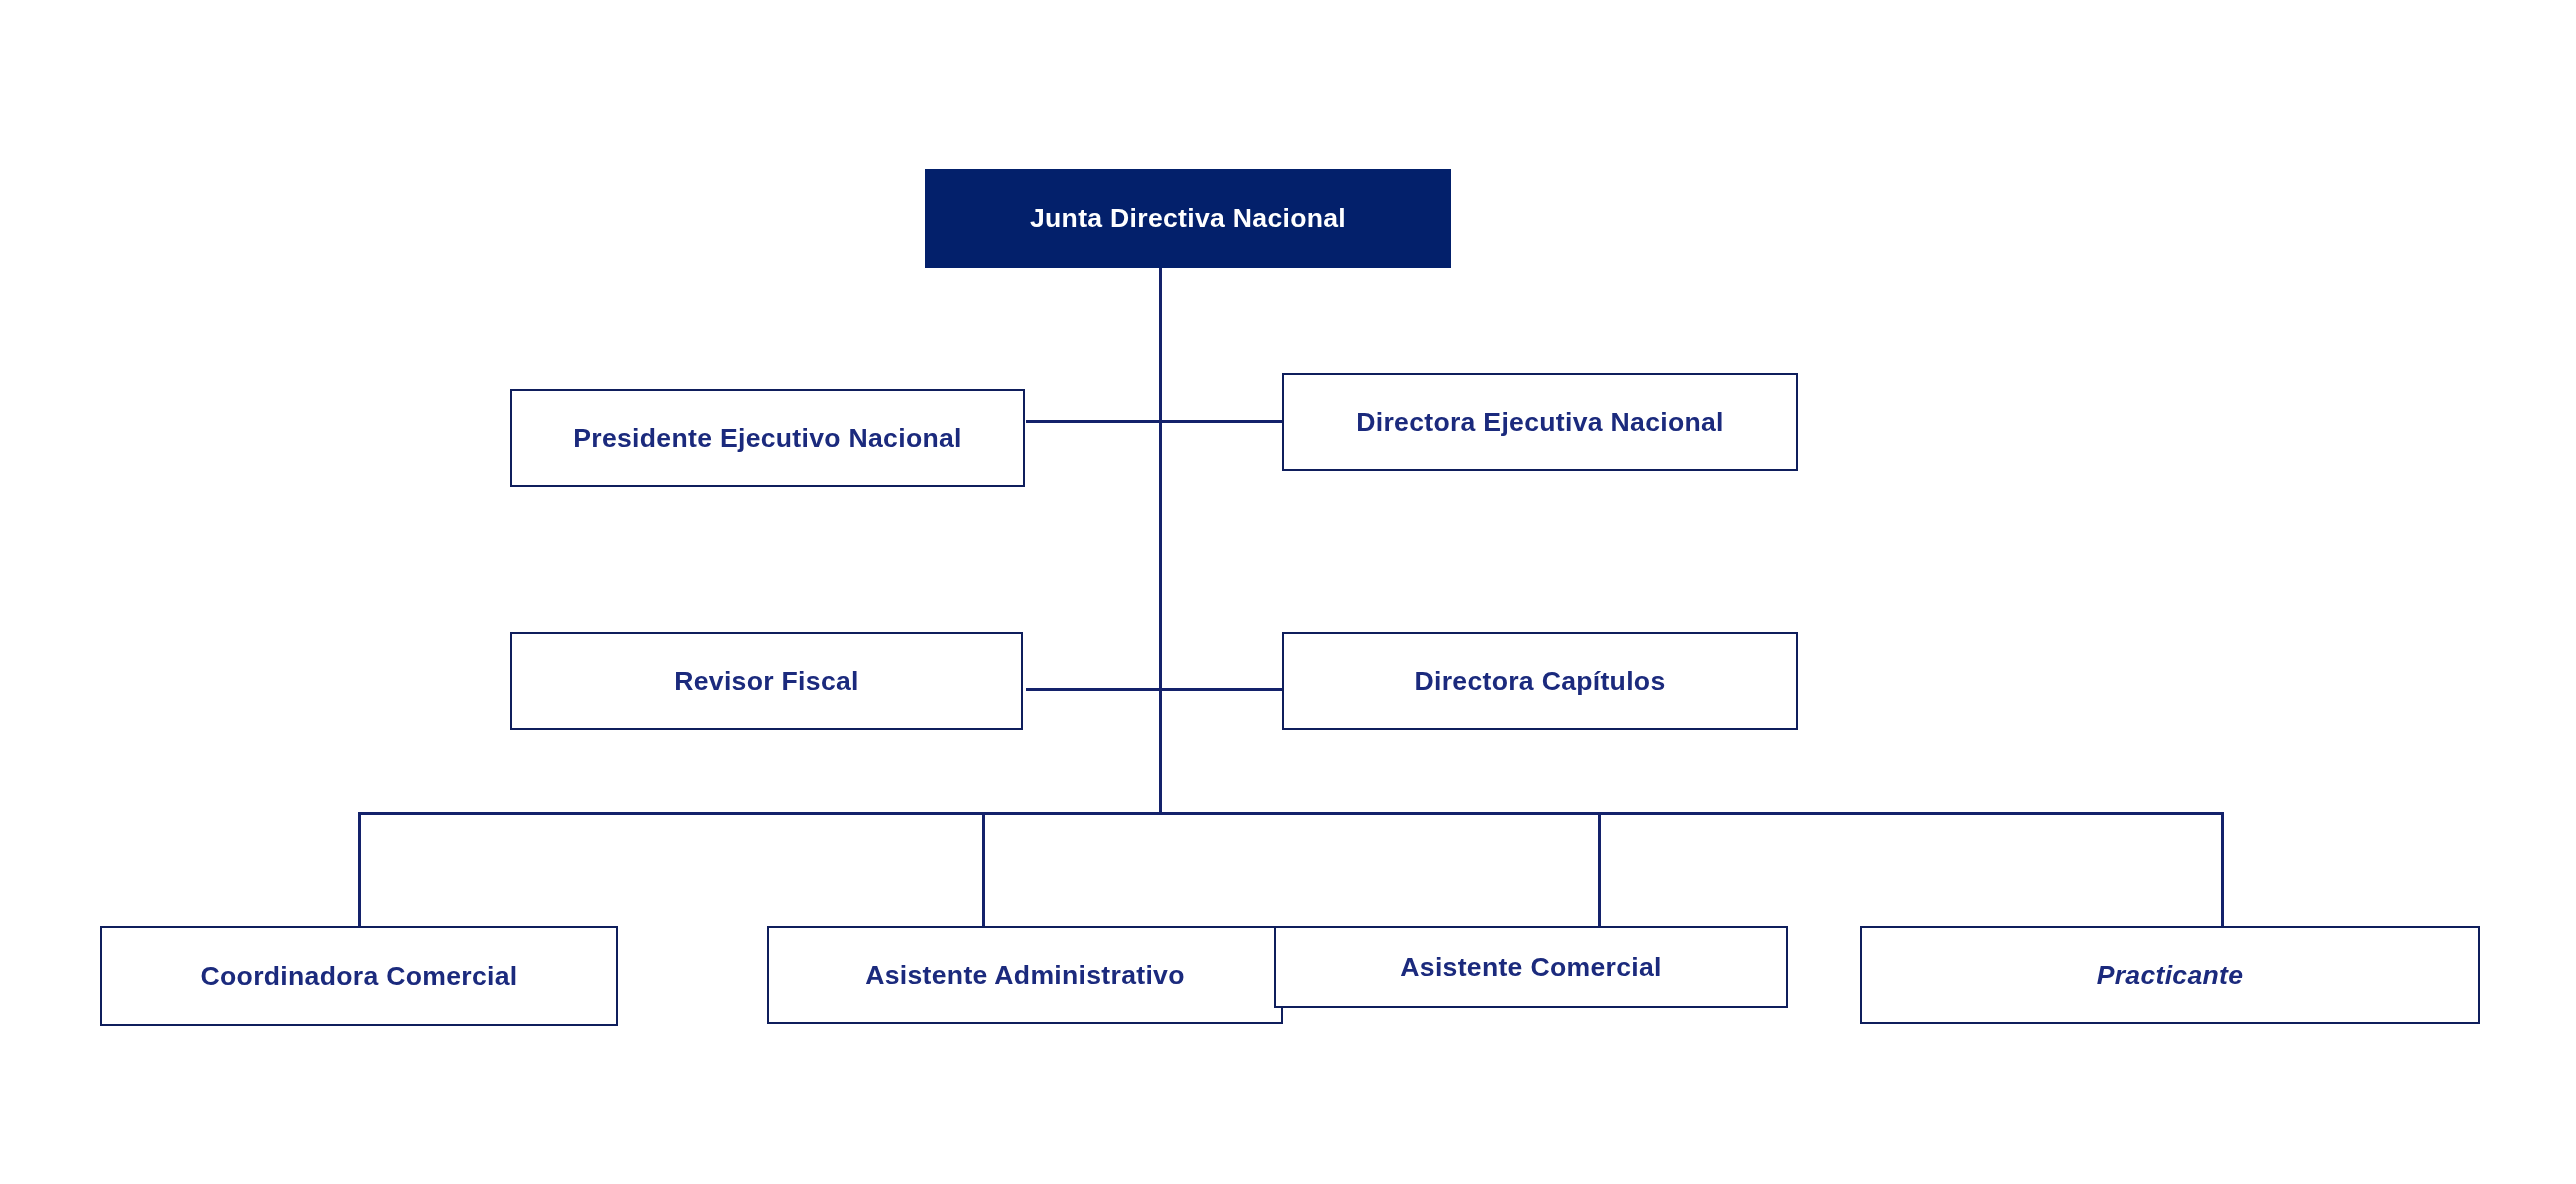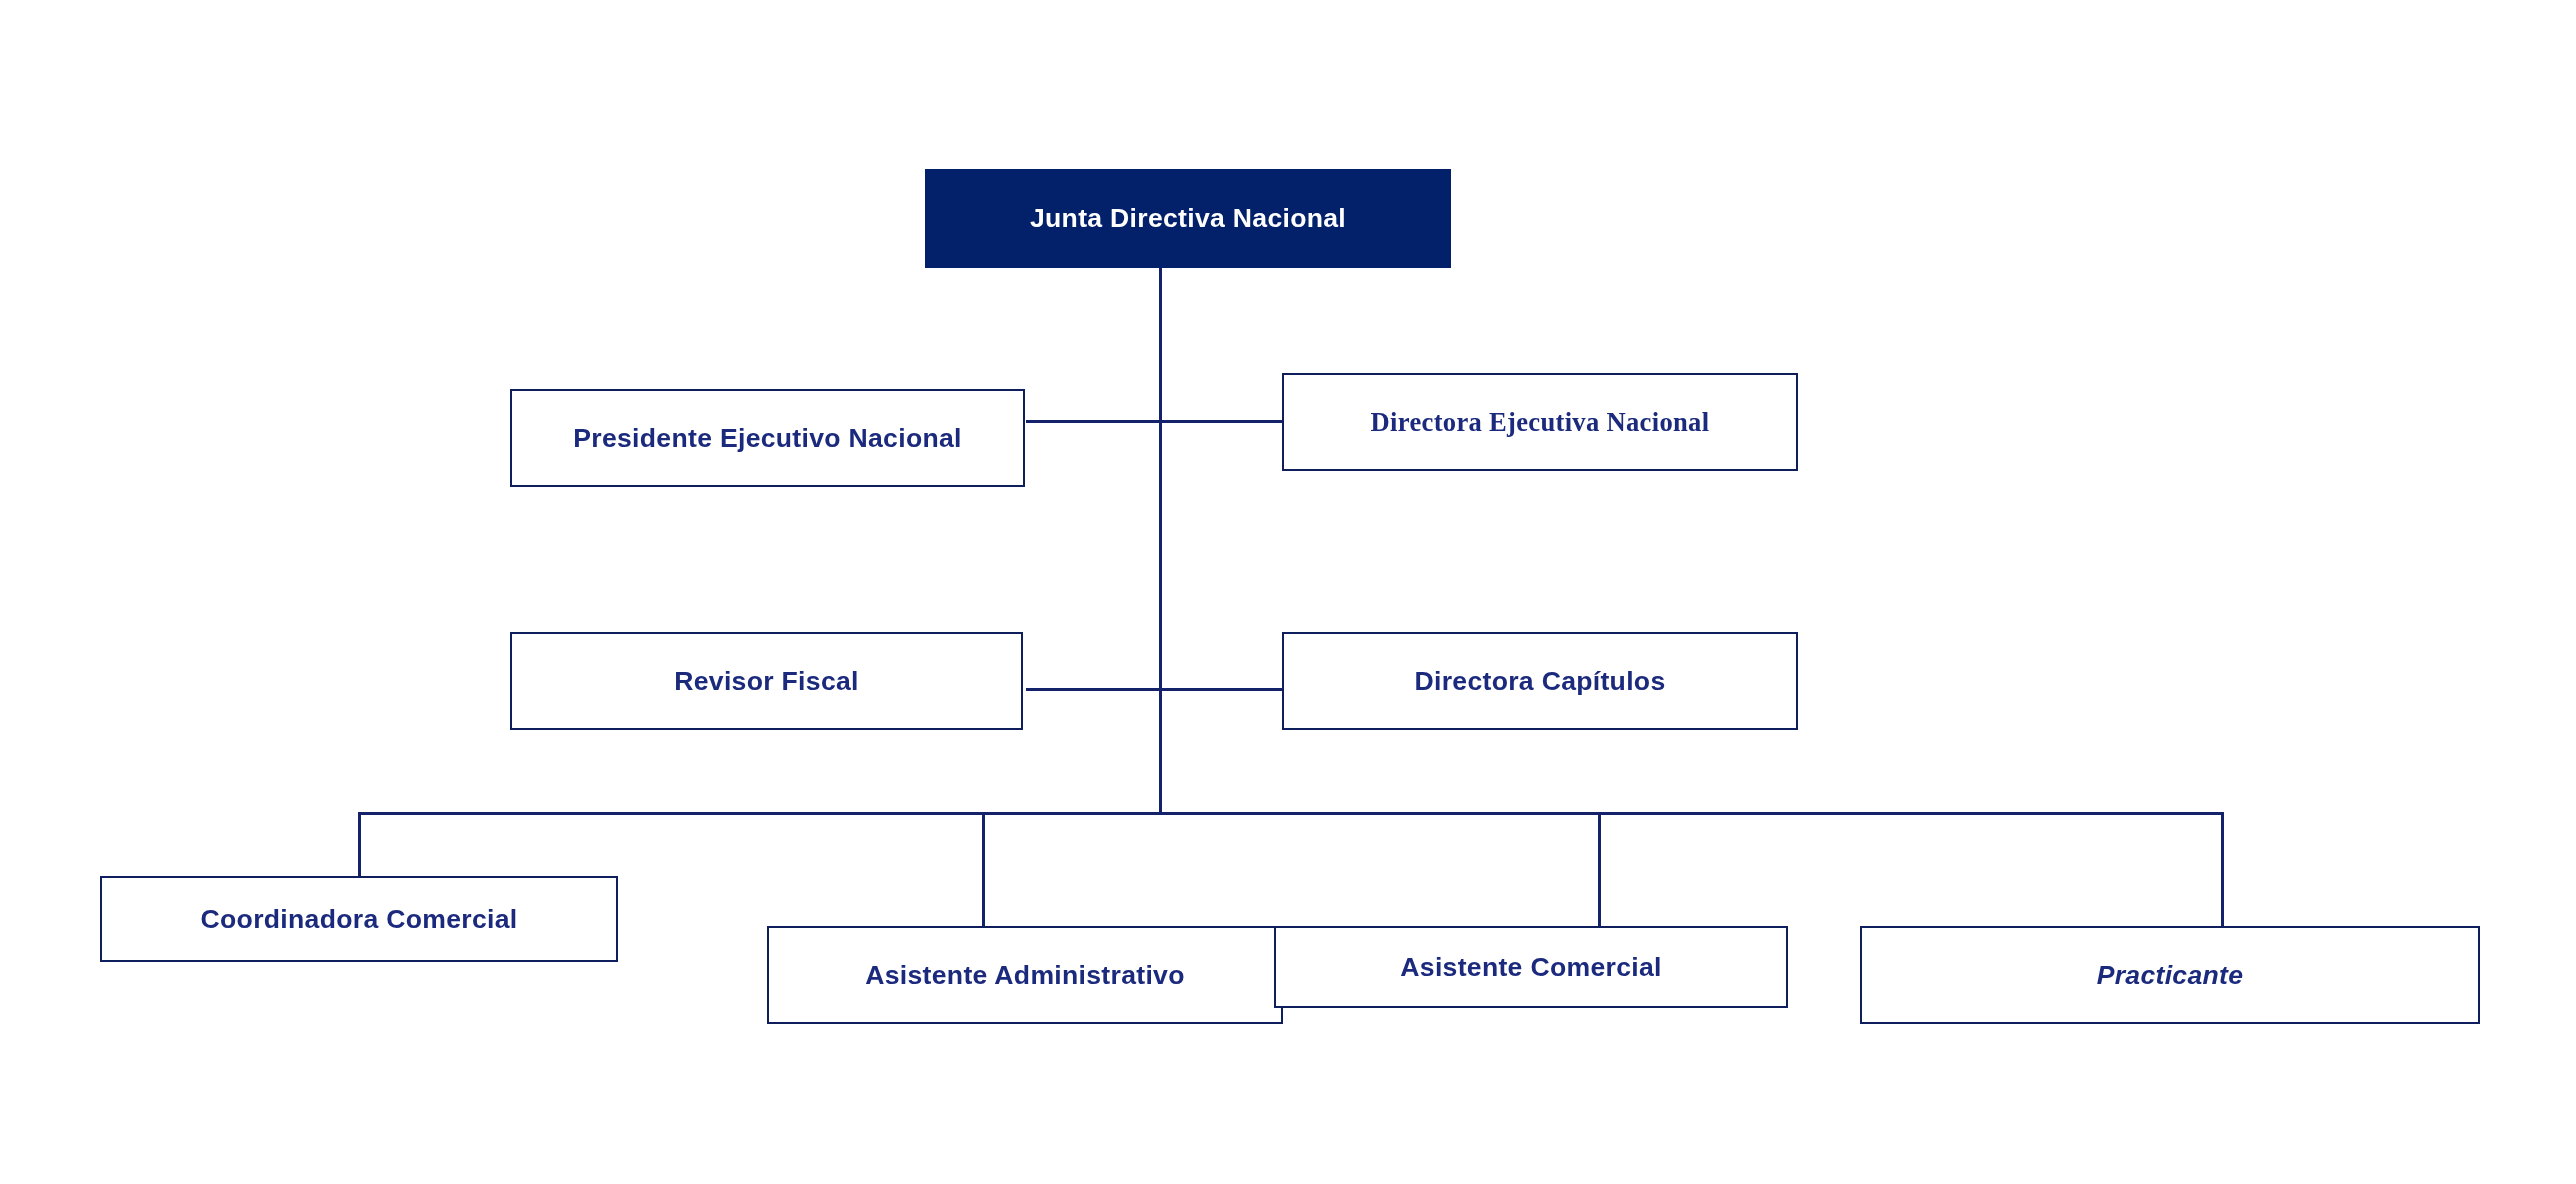--- a/index.html
+++ b/index.html
@@ -54,32 +54,32 @@
   <div class="line" style="left:1598px; top:812px; width:2.5px; height:115px;"></div>
   <div class="line" style="left:2221px; top:812px; width:2.5px; height:115px;"></div>
 
   <div class="node node--root" style="left:925px; top:160px; width:526px; height:99px;">
     <span>Junta Directiva Nacional</span>
   </div>
 
   <div class="node" style="left:510px; top:389px; width:515px; height:98px;">
     <span>Presidente Ejecutivo Nacional</span>
   </div>
-  <div class="node" style="left:1282px; top:373px; width:516px; height:98px;font-family:Liberation Serif, serif;">
+  <div class="node" style="left:1282px; top:373px; width:516px; height:98px;">
     <span>Directora Ejecutiva Nacional</span>
   </div>
 
   <div class="node" style="left:510px; top:632px; width:513px; height:98px;">
     <span>Revisor Fiscal</span>
   </div>
   <div class="node" style="left:1282px; top:632px; width:516px; height:98px;">
     <span>Directora Capítulos</span>
   </div>
 
-  <div class="node" style="left:100px; top:876px; width:518px; height:86px;">
+  <div class="node" style="left:100px; top:926px; width:518px; height:100px;">
     <span>Coordinadora Comercial</span>
   </div>
   <div class="node" style="left:767px; top:926px; width:516px; height:98px;">
     <span>Asistente Administrativo</span>
   </div>
   <div class="node" style="left:1274px; top:926px; width:514px; height:82px;">
     <span>Asistente Comercial</span>
   </div>
   <div class="node" style="left:1860px; top:926px; width:620px; height:98px;font-style:italic;">
     <span>Practicante</span>

